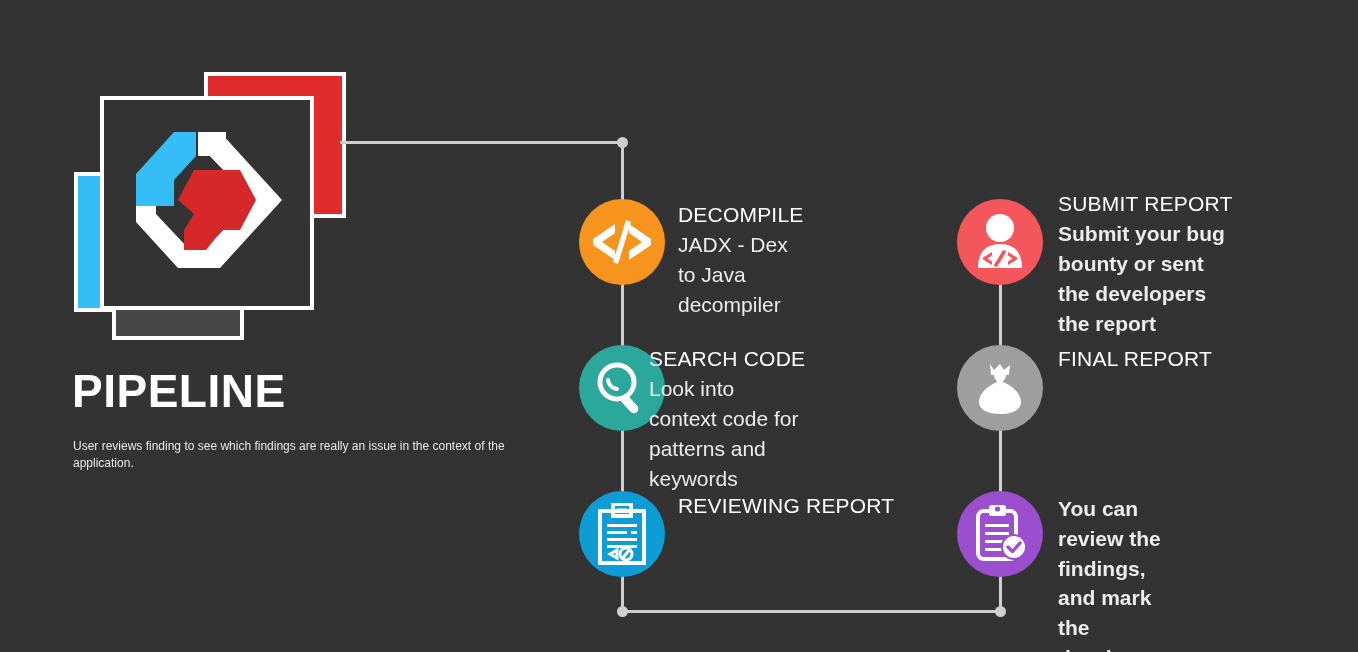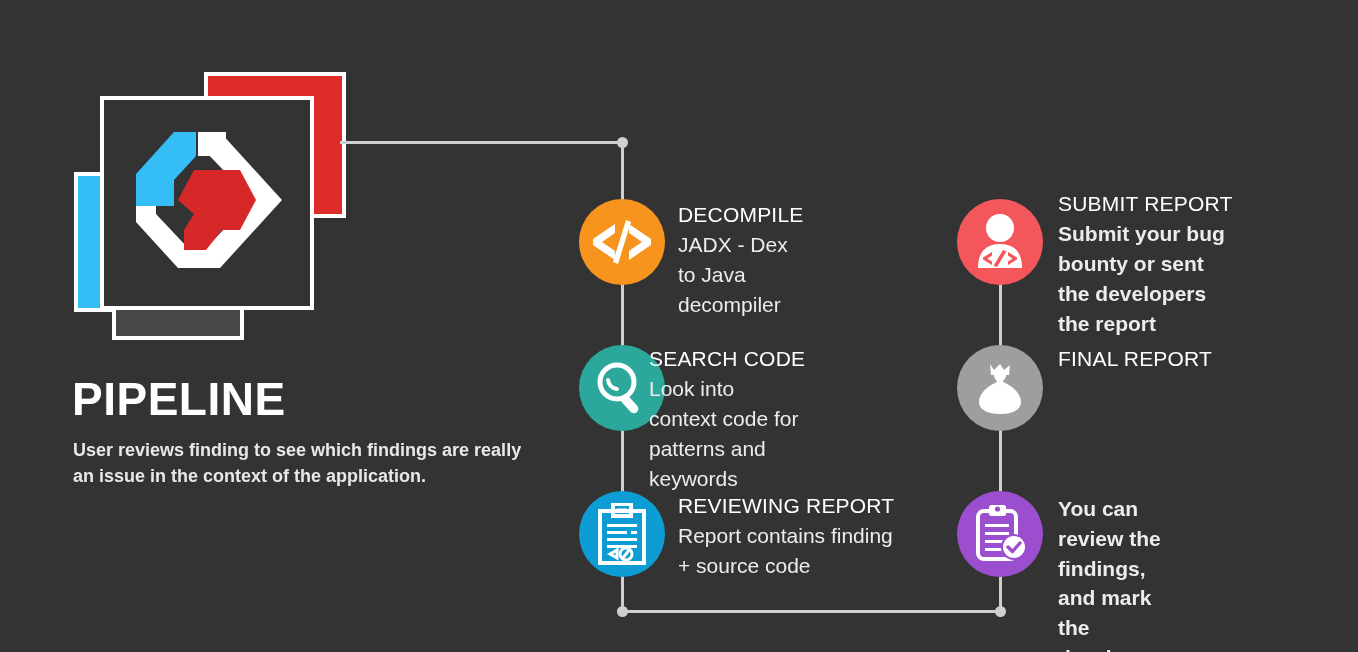--- a/index.html
+++ b/index.html
@@ -36,29 +36,28 @@
 
   .hero-title {
     position: absolute;
     left: 72px;
     top: 368px;
     font-size: 46px;
     font-weight: 700;
     letter-spacing: 0.5px;
     color: #ffffff;
     line-height: 1;
-    margin-top: 8px;
   }
   .hero-sub {
     position: absolute;
     left: 73px;
     top: 438px;
     width: 452px;
-    font-size: 18px;
-    font-weight: 700;
+    font-size: 12px;
+    font-weight: 400;
     color: #e8e8e8;
     line-height: 1.44;
   }
 
   
   .conn { position: absolute; background: #cfcfcf; }
   .conn-h { height: 3px; }
   .conn-v { width: 3px; }
   .dot {
     position: absolute;
@@ -178,21 +177,20 @@
         <rect x="37" y="28" width="6" height="3" fill="#FFFFFF"></rect>
         <rect x="13" y="35" width="30" height="3" fill="#FFFFFF"></rect>
         <rect x="13" y="42" width="30" height="3" fill="#FFFFFF"></rect>
         <path d="M 16 51 L 23 47 L 23 55 Z" fill="none" stroke="#FFFFFF" stroke-width="3"></path>
         <circle cx="32" cy="51" r="6" fill="none" stroke="#FFFFFF" stroke-width="3"></circle>
         <path d="M 36 46 L 28 56" stroke="#FFFFFF" stroke-width="3"></path>
       </svg>
     </div>
     <div class="step-text" style="left:678px; top:494px;">
       <p class="step-title">REVIEWING REPORT</p>
-      <p class="step-desc">Report contains finding + source code</p>
     </div>
   </div>
 
   <div class="step">
     <div class="step-icon" style="left:957px; top:199px; background:#F4575B;">
       <svg width="64" height="64" viewBox="0 0 64 64">
         <circle cx="32" cy="18" r="14" fill="#FFFFFF"></circle>
         <path d="M 32 34 C 46 34 54 42 54 58 L 10 58 C 10 42 18 34 32 34 Z" fill="#FFFFFF"></path>
         <path d="M 24 42 L 24 45.5 L 19.5 48.5 L 24 51.5 L 24 55 L 15 49.5 L 15 47.5 Z" fill="#F4575B"></path>
         <path d="M 40 42 L 40 45.5 L 44.5 48.5 L 40 51.5 L 40 55 L 49 49.5 L 49 47.5 Z" fill="#F4575B"></path>

